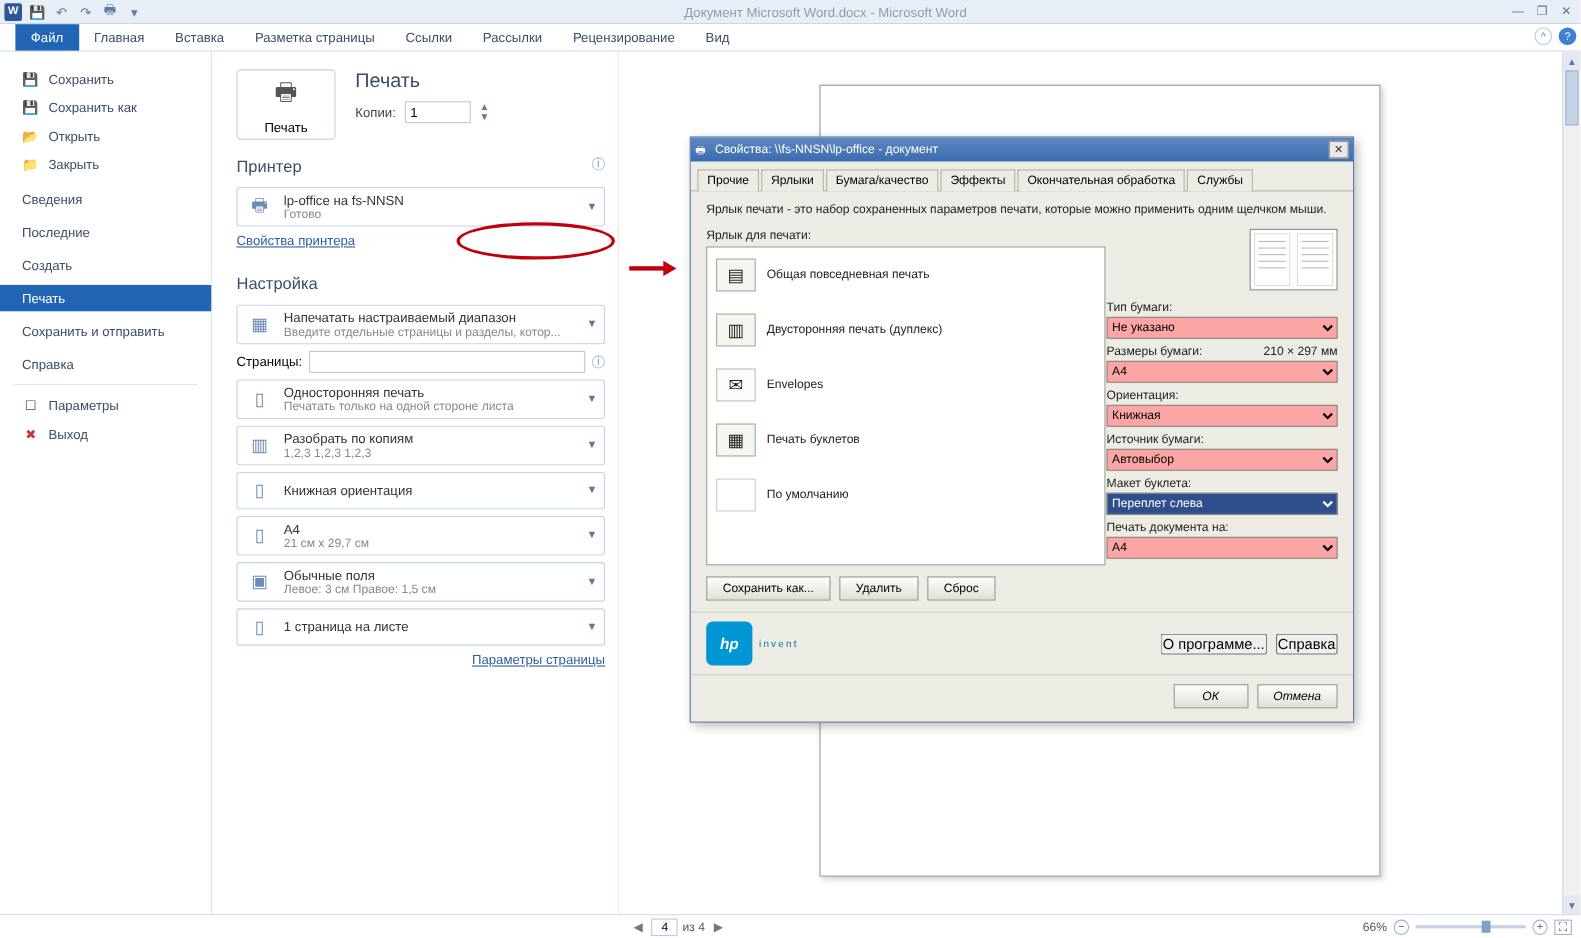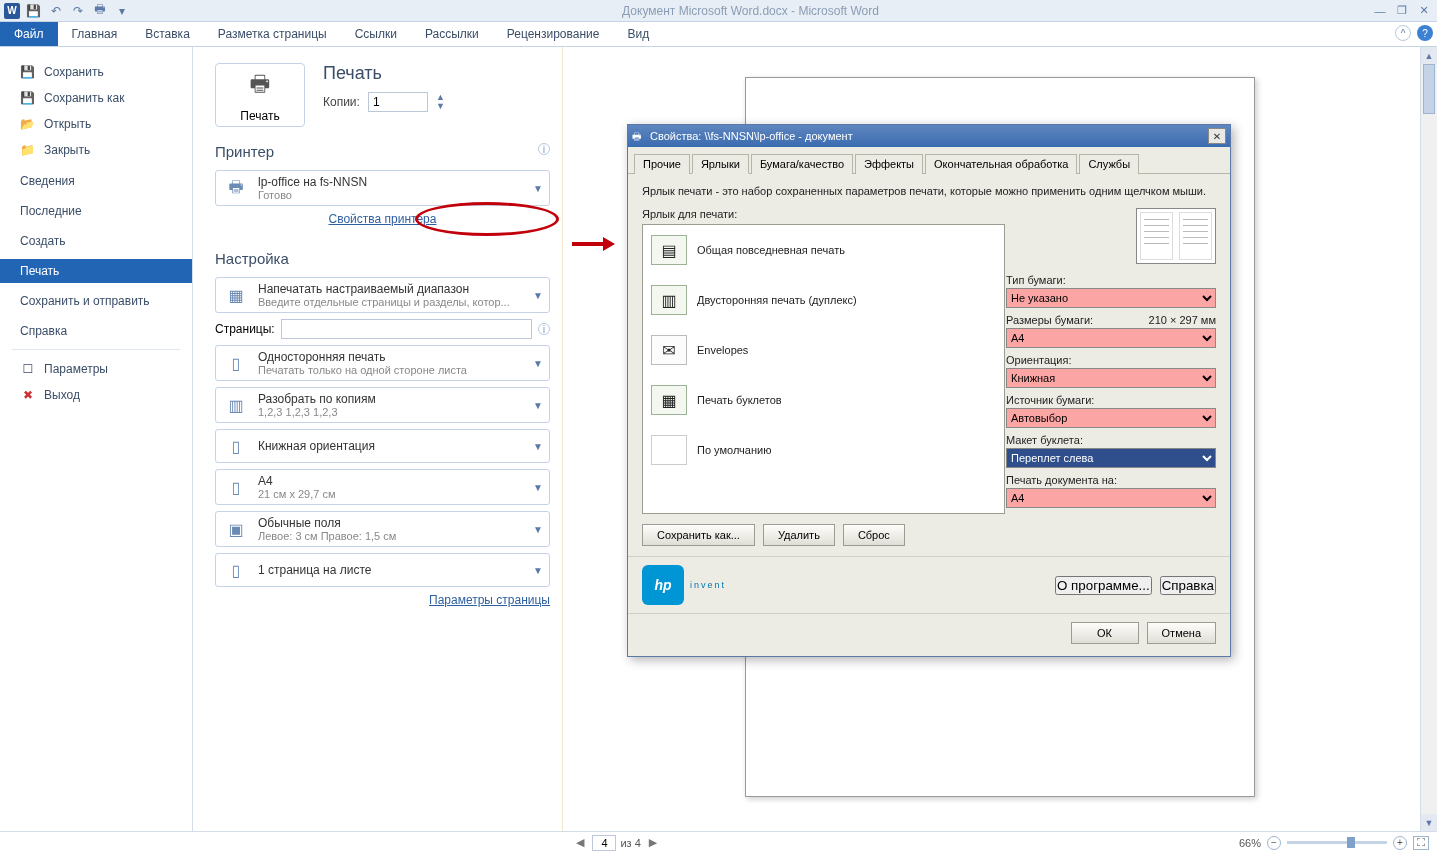--- a/index.html
+++ b/index.html
@@ -8,21 +8,21 @@
 
 .titlebar { height: 22px; background: #e8eef5; display: flex; align-items: center; padding: 0 4px; border-bottom: 1px solid #c5d3e6; }
 .titlebar .qat { display: flex; gap: 6px; align-items: center; }
 .titlebar .qat .w-icon { width: 16px; height: 16px; background: #2b579a; color: #fff; font-weight: bold; font-size: 10px; display: flex; align-items: center; justify-content: center; border-radius: 2px; }
 .titlebar .qat .q { width: 16px; height: 16px; font-size: 12px; color: #5b7aa8; display: flex; align-items: center; justify-content: center; cursor: pointer; }
 .titlebar .title { flex: 1; text-align: center; color: #8a9db5; font-size: 12px; }
 .titlebar .wincontrols { display: flex; gap: 4px; }
 .titlebar .wincontrols span { width: 18px; height: 14px; font-size: 11px; color: #5b7aa8; display: flex; align-items: center; justify-content: center; cursor: pointer; }
 
 
-.ribbon { height: 25px; background: #fff; border-bottom: 1px solid #c5d3e6; display: flex; align-items: stretch; padding-left: 0; position: relative; }
+.ribbon { height: 25px; background: #fff; border-bottom: 1px solid #c5d3e6; display: flex; align-items: stretch; padding-left: 14px; position: relative; }
 .ribbon .tab { padding: 4px 14px; color: #3b4e68; cursor: pointer; display: flex; align-items: center; }
 .ribbon .tab.file { background: #2165b4; color: #fff; font-weight: normal; }
 .ribbon .help-icons { position: absolute; right: 4px; top: 3px; display: flex; gap: 6px; }
 .ribbon .help-icons span { width: 16px; height: 16px; border-radius: 50%; background: #3b82d4; color: #fff; font-size: 10px; display: flex; align-items: center; justify-content: center; }
 
 
 .content { position: absolute; top: 47px; left: 0; right: 0; bottom: 22px; display: flex; }
 .sidebar { width: 193px; background: #fff; border-right: 1px solid #d4dce8; padding-top: 12px; }
 .sidebar .item { padding: 5px 12px 5px 20px; color: #3b4e68; cursor: pointer; display: flex; align-items: center; gap: 8px; }
 .sidebar .item .ic { width: 16px; height: 16px; font-size: 12px; display: flex; align-items: center; justify-content: center; }
@@ -90,21 +90,21 @@
 .dialog .fld .sizeinfo { float: right; font-size: 11px; }
 .dialog .fld select { width: 100%; height: 20px; font-size: 11px; border: 1px solid #888; background: #fca5a5; }
 .dialog .fld select.hl { background: #2e4f8c; color: #fff; }
 .dialog .btnrow { display: flex; gap: 8px; margin-top: 10px; }
 .dialog .btnrow button, .dialog .footer button { height: 22px; padding: 0 14px; font-size: 11px; background: linear-gradient(#fdfdfb,#e0dfd6); border: 1px solid #9c9c92; cursor: pointer; }
 .dialog .midrow { display: flex; align-items: center; padding: 8px 14px; border-top: 1px solid #d0cfc6; }
 .dialog .midrow .hp { width: 42px; height: 40px; background: #0096d6; border-radius: 6px; color: #fff; display: flex; align-items: center; justify-content: center; font-size: 14px; font-style: italic; font-weight: bold; margin-right: 6px; }
 .dialog .midrow .invent { font-size: 9px; color: #0077b0; letter-spacing: 2px; }
 .dialog .midrow .sp { flex: 1; }
 .dialog .footer { padding: 8px 14px 12px; border-top: 1px solid #d0cfc6; display: flex; justify-content: flex-end; gap: 8px; }
-.dialog .footer button { min-width: 68px; }
+.dialog .footer button { min-width: 68px; font-style: italic; }
 
 
 .statusbar { position: absolute; bottom: 0; left: 0; right: 0; height: 22px; background: #fff; border-top: 1px solid #d4dce8; display: flex; align-items: center; }
 .statusbar .pager { position: absolute; left: 572px; display: flex; align-items: center; gap: 4px; font-size: 11px; color: #555; }
 .statusbar .pager input { width: 24px; height: 16px; border: 1px solid #bcc8da; text-align: center; font-size: 11px; }
 .statusbar .pager .ar { cursor: pointer; color: #777; padding: 0 4px; }
 .statusbar .zoom { position: absolute; right: 8px; display: flex; align-items: center; gap: 6px; font-size: 11px; color: #555; }
 .statusbar .zoom .zbtn { width: 14px; height: 14px; border: 1px solid #9fb4d0; border-radius: 50%; display: flex; align-items: center; justify-content: center; cursor: pointer; font-size: 10px; }
 .statusbar .zoom .slider { width: 100px; height: 3px; background: #c5d3e6; position: relative; }
 .statusbar .zoom .slider .thumb { position: absolute; left: 60%; top: -4px; width: 8px; height: 11px; background: #7fa0c8; }
@@ -217,21 +217,21 @@
 
     <div class="section-h"><span>Принтер</span><span class="info-ic">i</span></div>
     <div class="dd">
       <span class="ic">🖶</span>
       <span class="txt">
           <span class="t1">lp-office на fs-NNSN</span>
           <span class="t2">Готово</span>
         </span>
       <span class="chev">▼</span>
     </div>
-    <div style="text-align:center;position:relative;height:22px;">
+    <div style="text-align:left;position:relative;height:22px;">
       <span class="link">Свойства принтера</span>
       <span class="ellipse" style="left:200px;top:-10px;width:144px;height:34px;"></span>
     </div>
 
     <div class="section-h">Настройка</div>
     <div class="dd">
       <span class="ic">▦</span>
       <span class="txt">
           <span class="t1">Напечатать настраиваемый диапазон</span>
           <span class="t2">Введите отдельные страницы и разделы, котор...</span>

